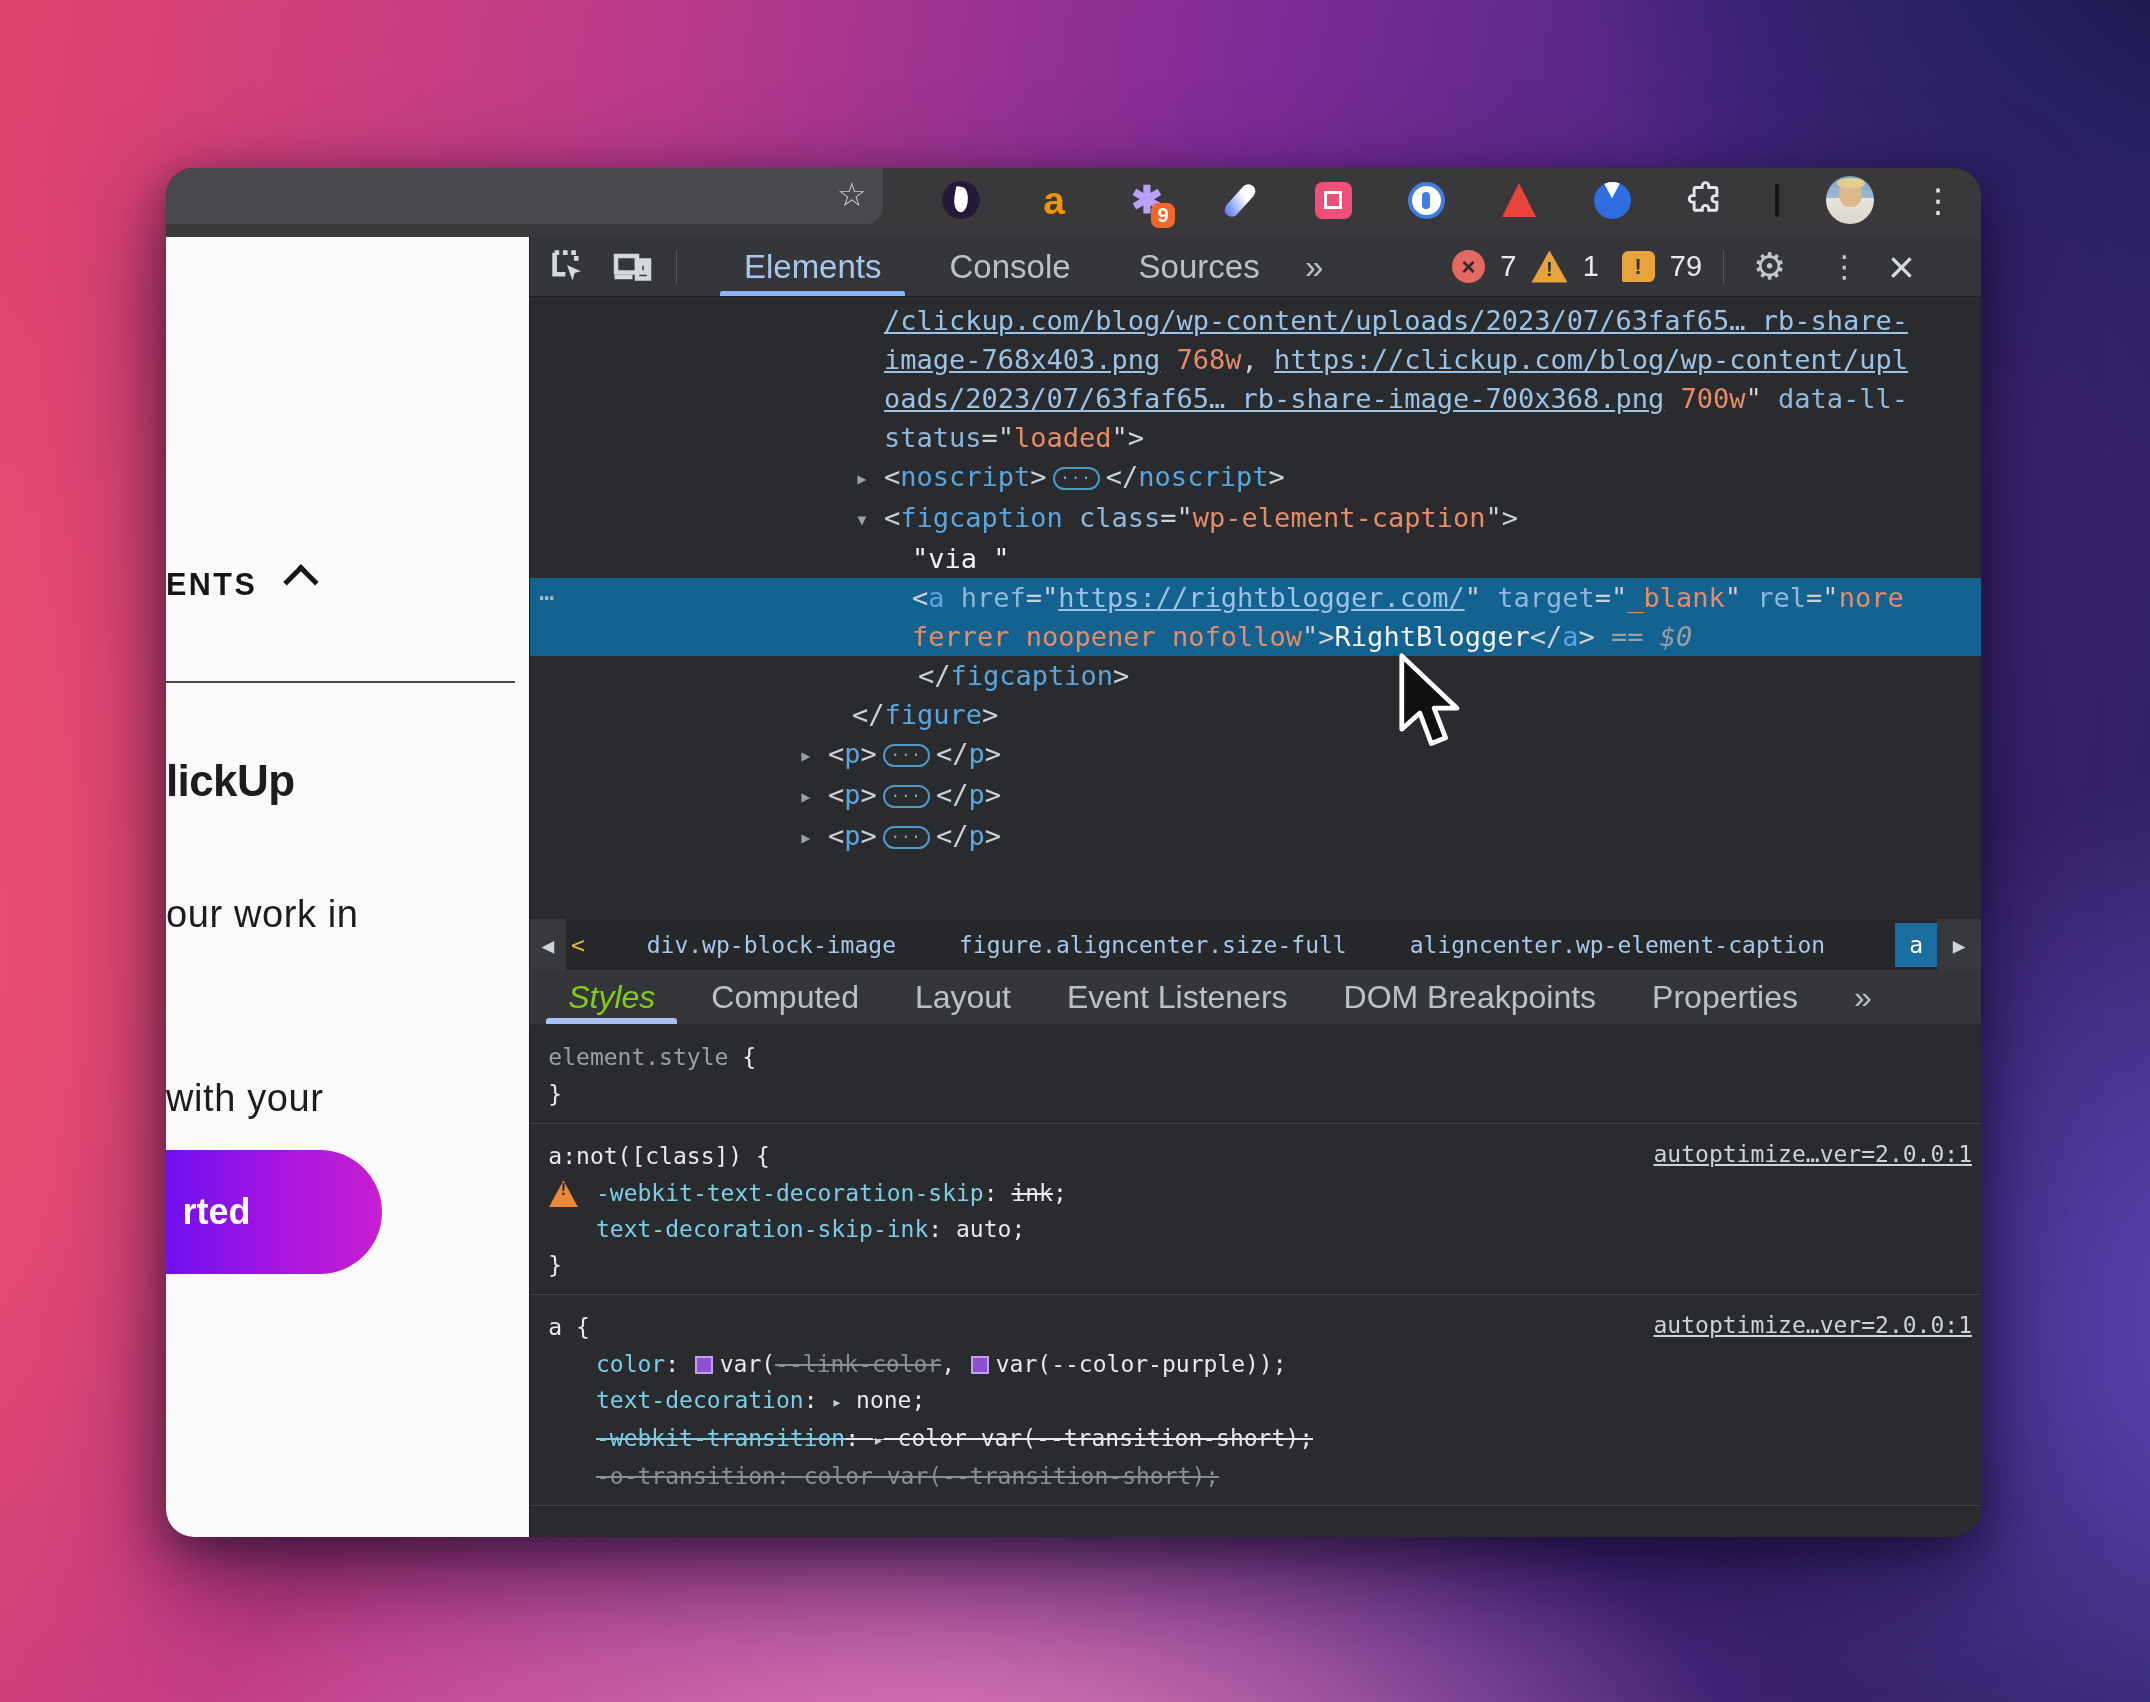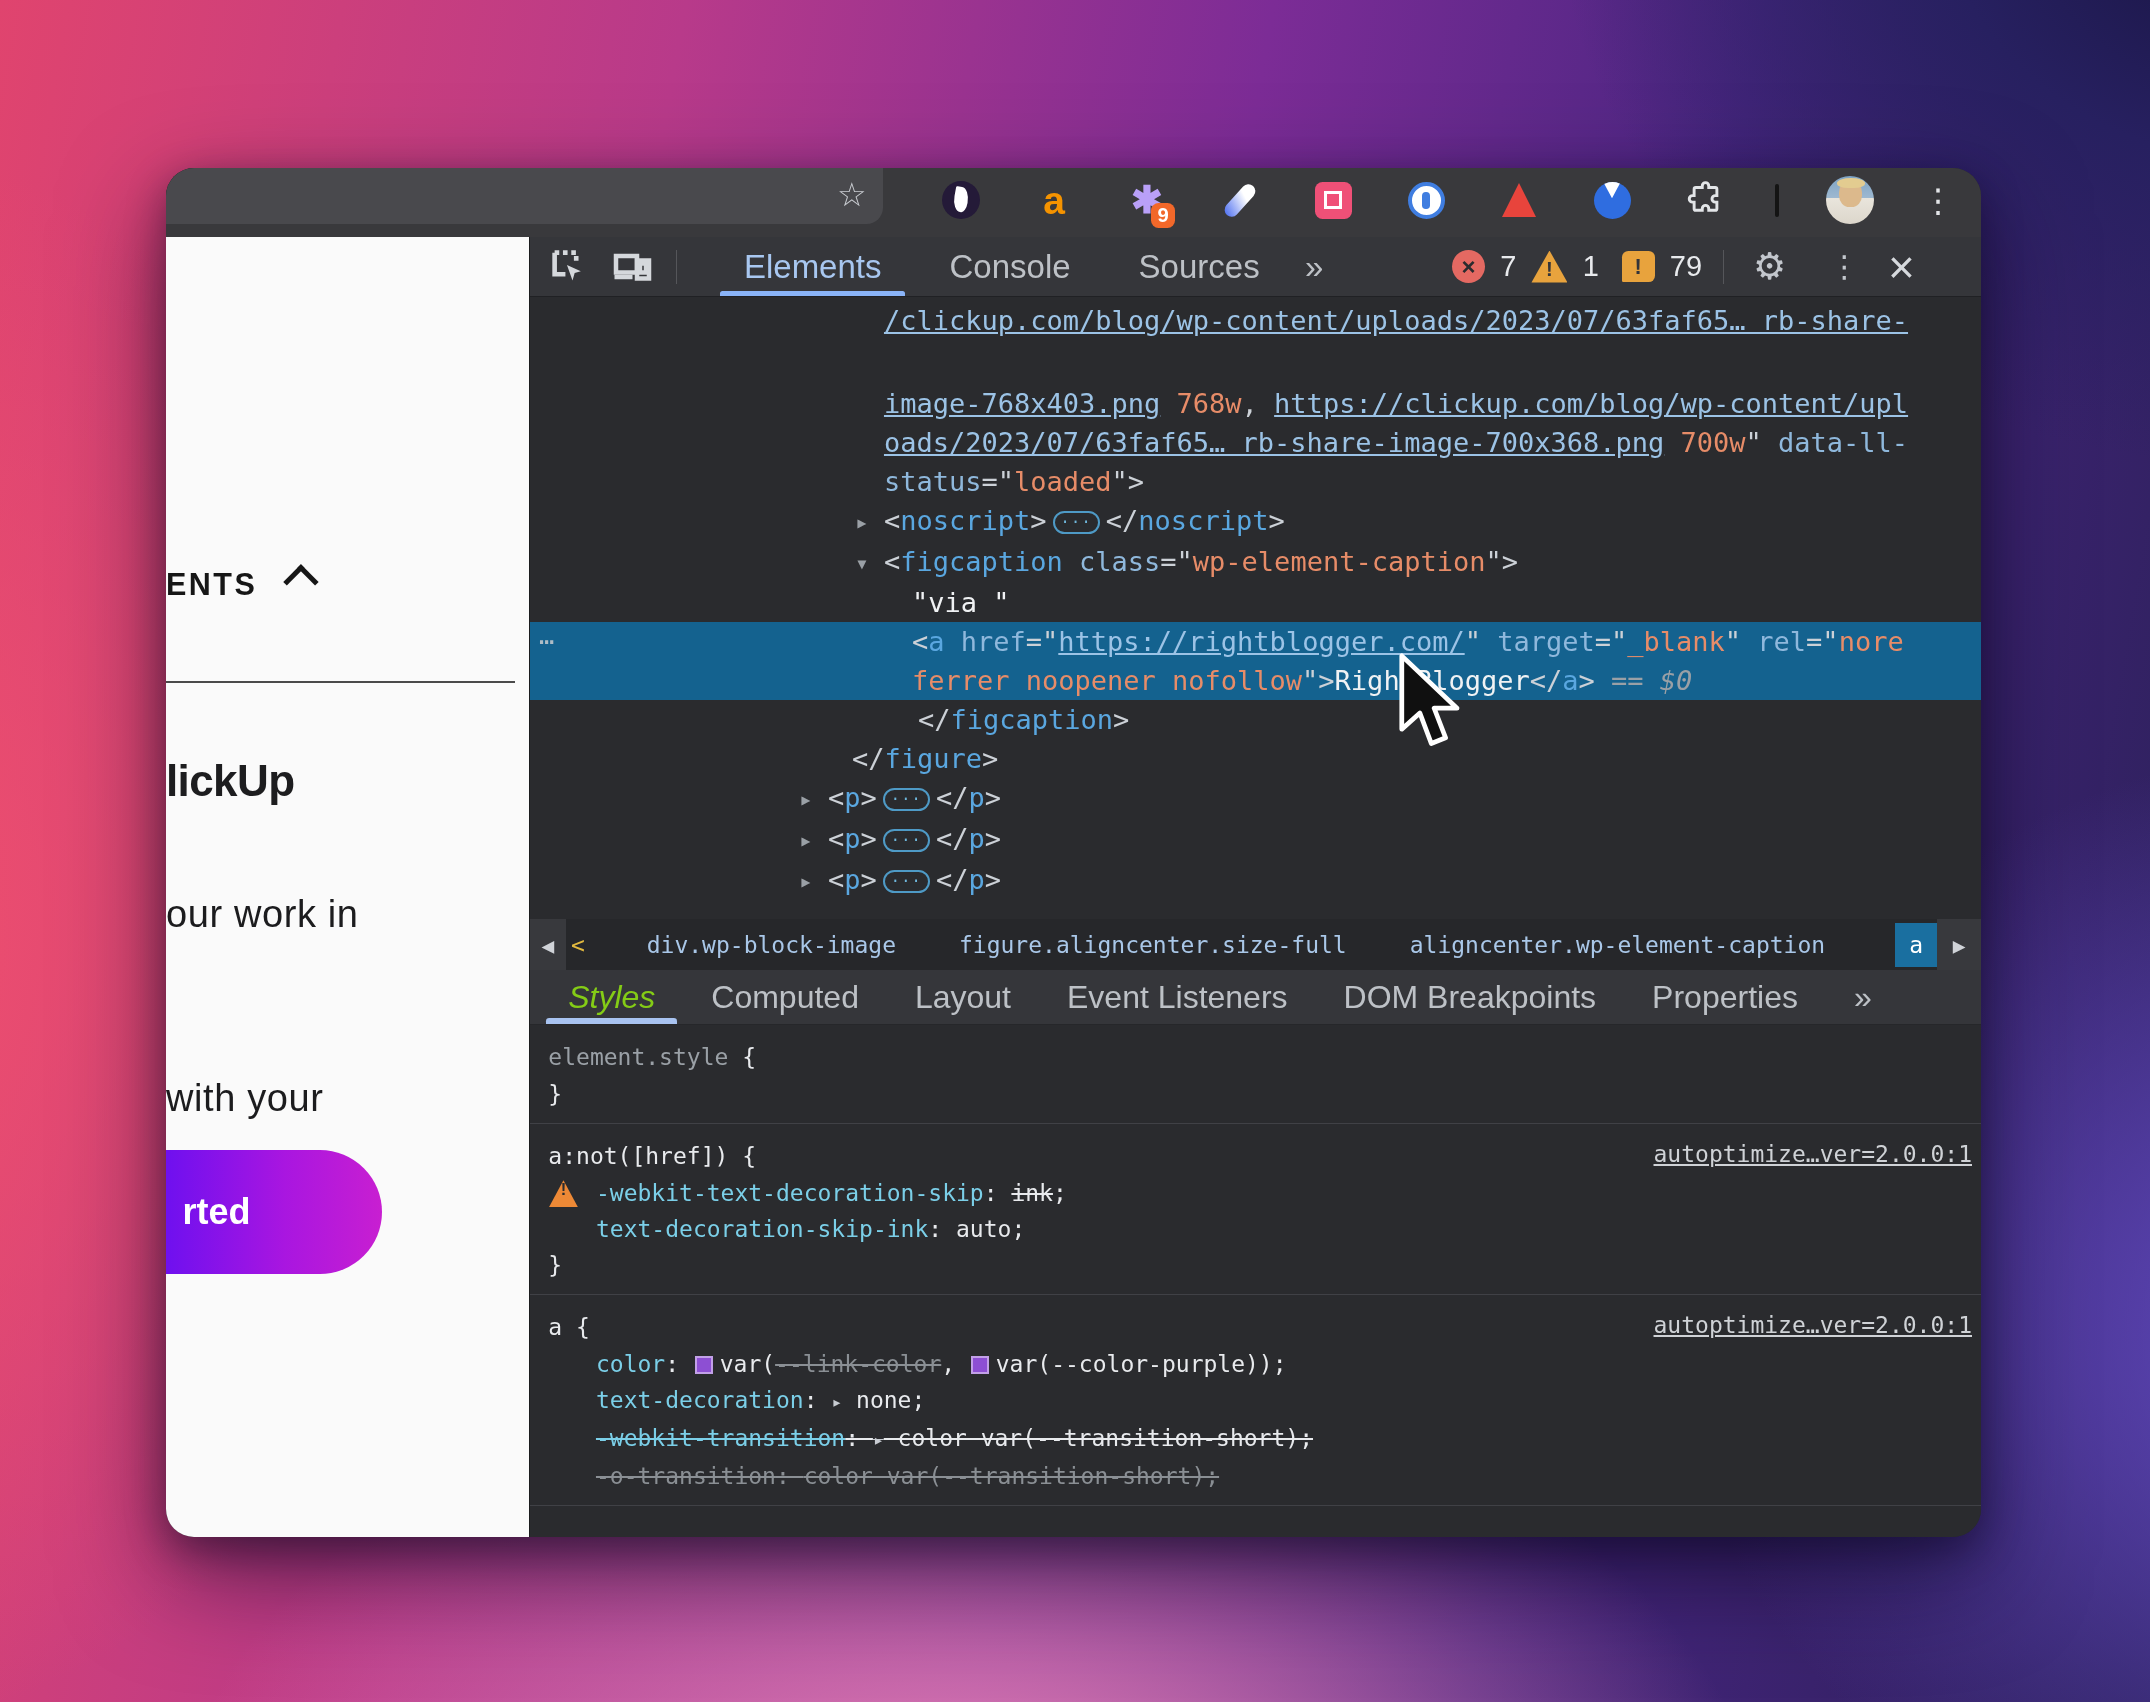--- a/index.html
+++ b/index.html
@@ -240,21 +240,21 @@
           <span class="cnt">79</span>
         </div>
         <span class="vdiv" style="position:absolute;left:1193px"></span>
         <span class="tool-right gear" style="left:1223px">⚙</span>
         <span class="tool-right dt-kebab" style="left:1299px">⋮</span>
         <span class="tool-right close-x" style="left:1358px">×</span>
       </div>
 
       <div class="tree">
           <div class="trow" style="padding-left: 354px;"><span class="sg lk">/clickup.com/blog/wp-content/uploads/2023/07/63faf65… rb-share-</span></div>
-          <div class="trow" style="padding-left: 354px; margin-top: 44px;"><span class="sg lk">image-768x403.png</span><span class="sg p"> </span><span class="sg v">768w</span><span class="sg p">, </span><span class="sg lk">https://clickup.com/blog/wp-content/upl</span></div>
+          <div class="trow" style="padding-left: 354px;"><span class="sg lk">image-768x403.png</span><span class="sg p"> </span><span class="sg v">768w</span><span class="sg p">, </span><span class="sg lk">https://clickup.com/blog/wp-content/upl</span></div>
           <div class="trow" style="padding-left: 354px;"><span class="sg lk">oads/2023/07/63faf65… rb-share-image-700x368.png</span><span class="sg p"> </span><span class="sg v">700w</span><span class="sg p">" </span><span class="sg a">data-ll-</span></div>
           <div class="trow" style="padding-left: 354px;"><span class="sg a">status</span><span class="sg p">="</span><span class="sg v">loaded</span><span class="sg p">"&gt;</span></div>
           <div class="trow" style="padding-left: 354px;"><span class="gut">▸</span><span class="sg p">&lt;</span><span class="sg t">noscript</span><span class="sg p">&gt;</span><span class="pillseg">···</span><span class="sg p">&lt;/</span><span class="sg t">noscript</span><span class="sg p">&gt;</span></div>
           <div class="trow" style="padding-left: 354px;"><span class="gut">▾</span><span class="sg p">&lt;</span><span class="sg t">figcaption</span><span class="sg p"> </span><span class="sg a">class</span><span class="sg p">="</span><span class="sg v">wp-element-caption</span><span class="sg p">"&gt;</span></div>
           <div class="trow" style="padding-left: 382px;"><span class="sg tx">"via "</span></div>
           <div class="trow sel" style="padding-left: 382px;"><span class="seldots">⋯</span><span class="sg p">&lt;</span><span class="sg t">a</span><span class="sg p"> </span><span class="sg a">href</span><span class="sg p">="</span><span class="sg lk">https://rightblogger.com/</span><span class="sg p">" </span><span class="sg a">target</span><span class="sg p">="</span><span class="sg v">_blank</span><span class="sg p">" </span><span class="sg a">rel</span><span class="sg p">="</span><span class="sg v">nore</span></div>
           <div class="trow sel" style="padding-left: 382px;"><span class="sg v">ferrer noopener nofollow</span><span class="sg p">"&gt;</span><span class="sg tx">RightBlogger</span><span class="sg p">&lt;/</span><span class="sg t">a</span><span class="sg p">&gt;</span><span class="sg d"> == </span><span class="sg di">$0</span></div>
           <div class="trow" style="padding-left: 344px; margin-left: 44px;"><span class="sg p">&lt;/</span><span class="sg t">figcaption</span><span class="sg p">&gt;</span></div>
           <div class="trow" style="padding-left: 322px;"><span class="sg p">&lt;/</span><span class="sg t">figure</span><span class="sg p">&gt;</span></div>
           <div class="trow" style="padding-left: 298px;"><span class="gut">▸</span><span class="sg p">&lt;</span><span class="sg t">p</span><span class="sg p">&gt;</span><span class="pillseg">···</span><span class="sg p">&lt;/</span><span class="sg t">p</span><span class="sg p">&gt;</span></div>
@@ -284,21 +284,21 @@
           <div class="sbtab">»</div>
         </div>
 
 
       <div class="stylepane">
           <div class="sec">
             <div class="selrow"><span class="sg d">element.style</span><span class="sg w"> {</span></div>
             <div class="closerow"><span class="sg w">}</span></div>
           </div>
           <div class="sec">
-            <div class="selrow"><span class="sg w">a:not([href]) {</span></div>
+            <div class="selrow"><span class="sg w">a:not([class]) {</span></div>
             <span class="stylelink">autoptimize…ver=2.0.0:1</span>
             <div class="prop"><span class="pwarn">
                 <span class="t"></span>
                 <span class="x">!</span>
               </span><span class="sg pn">-webkit-text-decoration-skip</span><span class="sg w">: </span><span class="sg vs">ink</span><span class="sg w">;</span></div>
             <div class="prop"><span class="sg pn">text-decoration-skip-ink</span><span class="sg w">: </span><span class="sg pv">auto</span><span class="sg w">;</span></div>
             <div class="closerow"><span class="sg w">}</span></div>
           </div>
           <div class="sec">
             <div class="selrow"><span class="sg w">a {</span></div>

